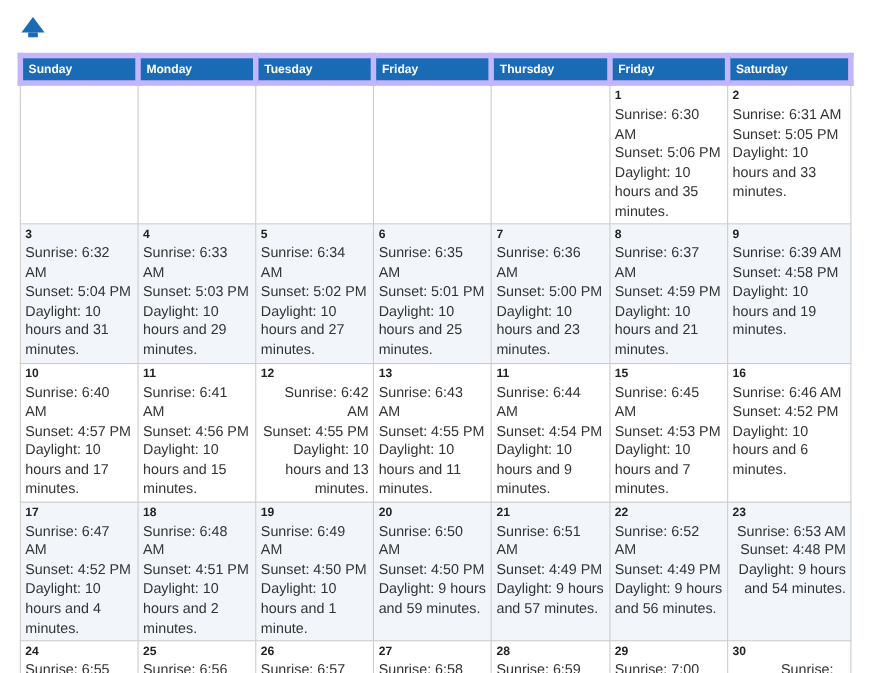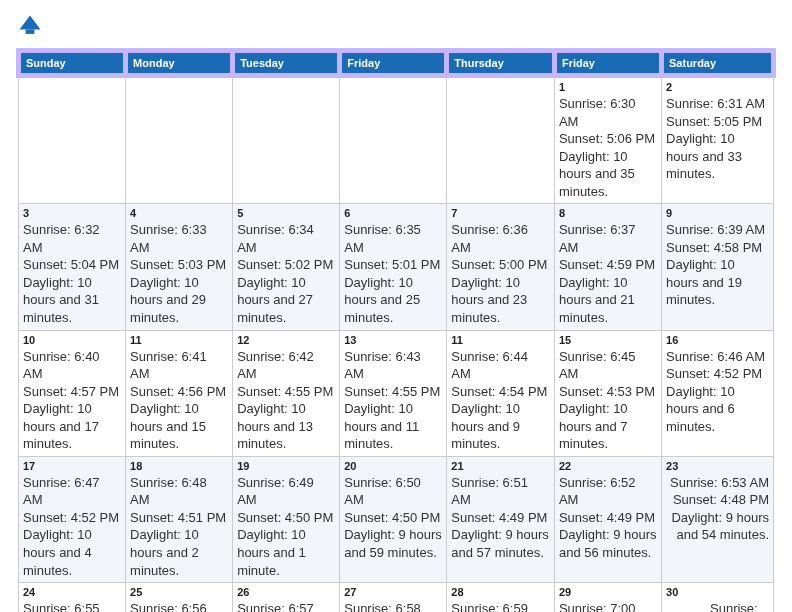--- a/index.html
+++ b/index.html
@@ -194,21 +194,21 @@
 Daylight: 10 hours and 17 minutes.</div>
           </td>
           <td>
             <span class="day-num">11</span>
             <div class="day-detail" style="white-space: pre-line;">Sunrise: 6:41 AM
 Sunset: 4:56 PM
 Daylight: 10 hours and 15 minutes.</div>
           </td>
           <td>
             <span class="day-num">12</span>
-            <div class="day-detail" style="white-space: pre-line;">Sunrise: 6:42 AM
+            <div class="day-detail" style="white-space: pre-line; text-align: right;">Sunrise: 6:42 AM
 Sunset: 4:55 PM
 Daylight: 10 hours and 13 minutes.</div>
           </td>
           <td>
             <span class="day-num">13</span>
             <div class="day-detail" style="white-space: pre-line;">Sunrise: 6:43 AM
 Sunset: 4:55 PM
 Daylight: 10 hours and 11 minutes.</div>
           </td>
           <td>

